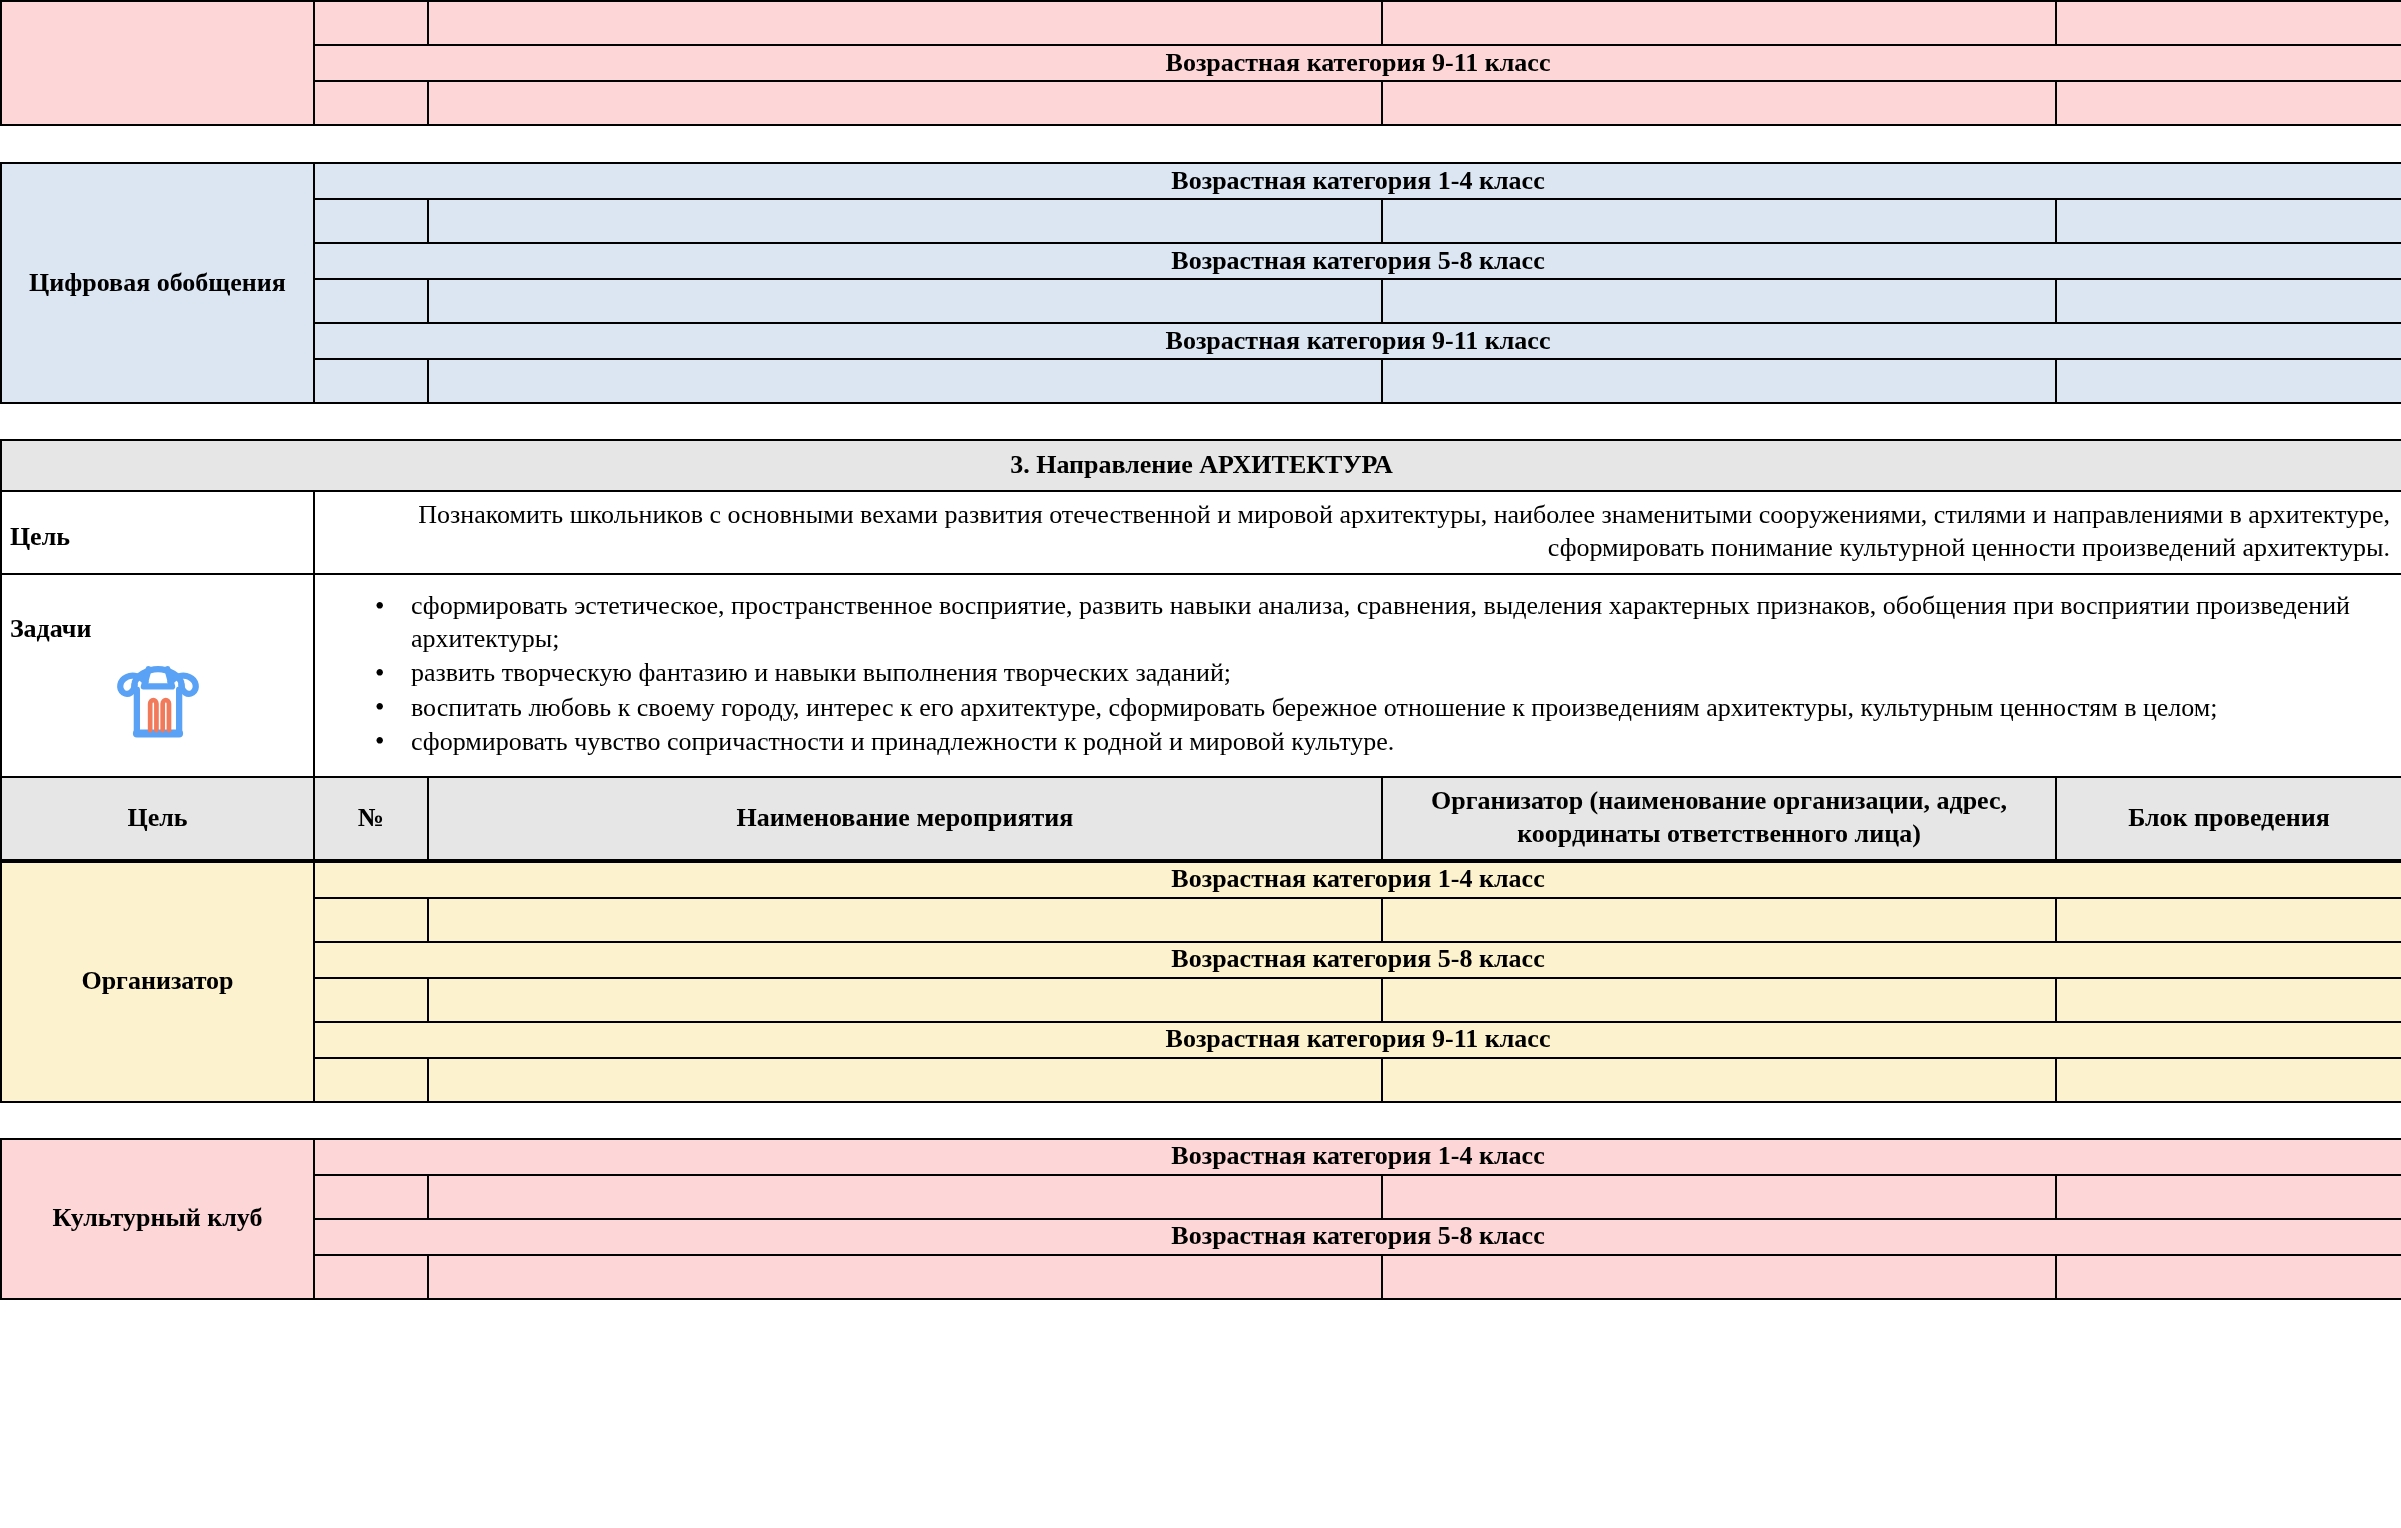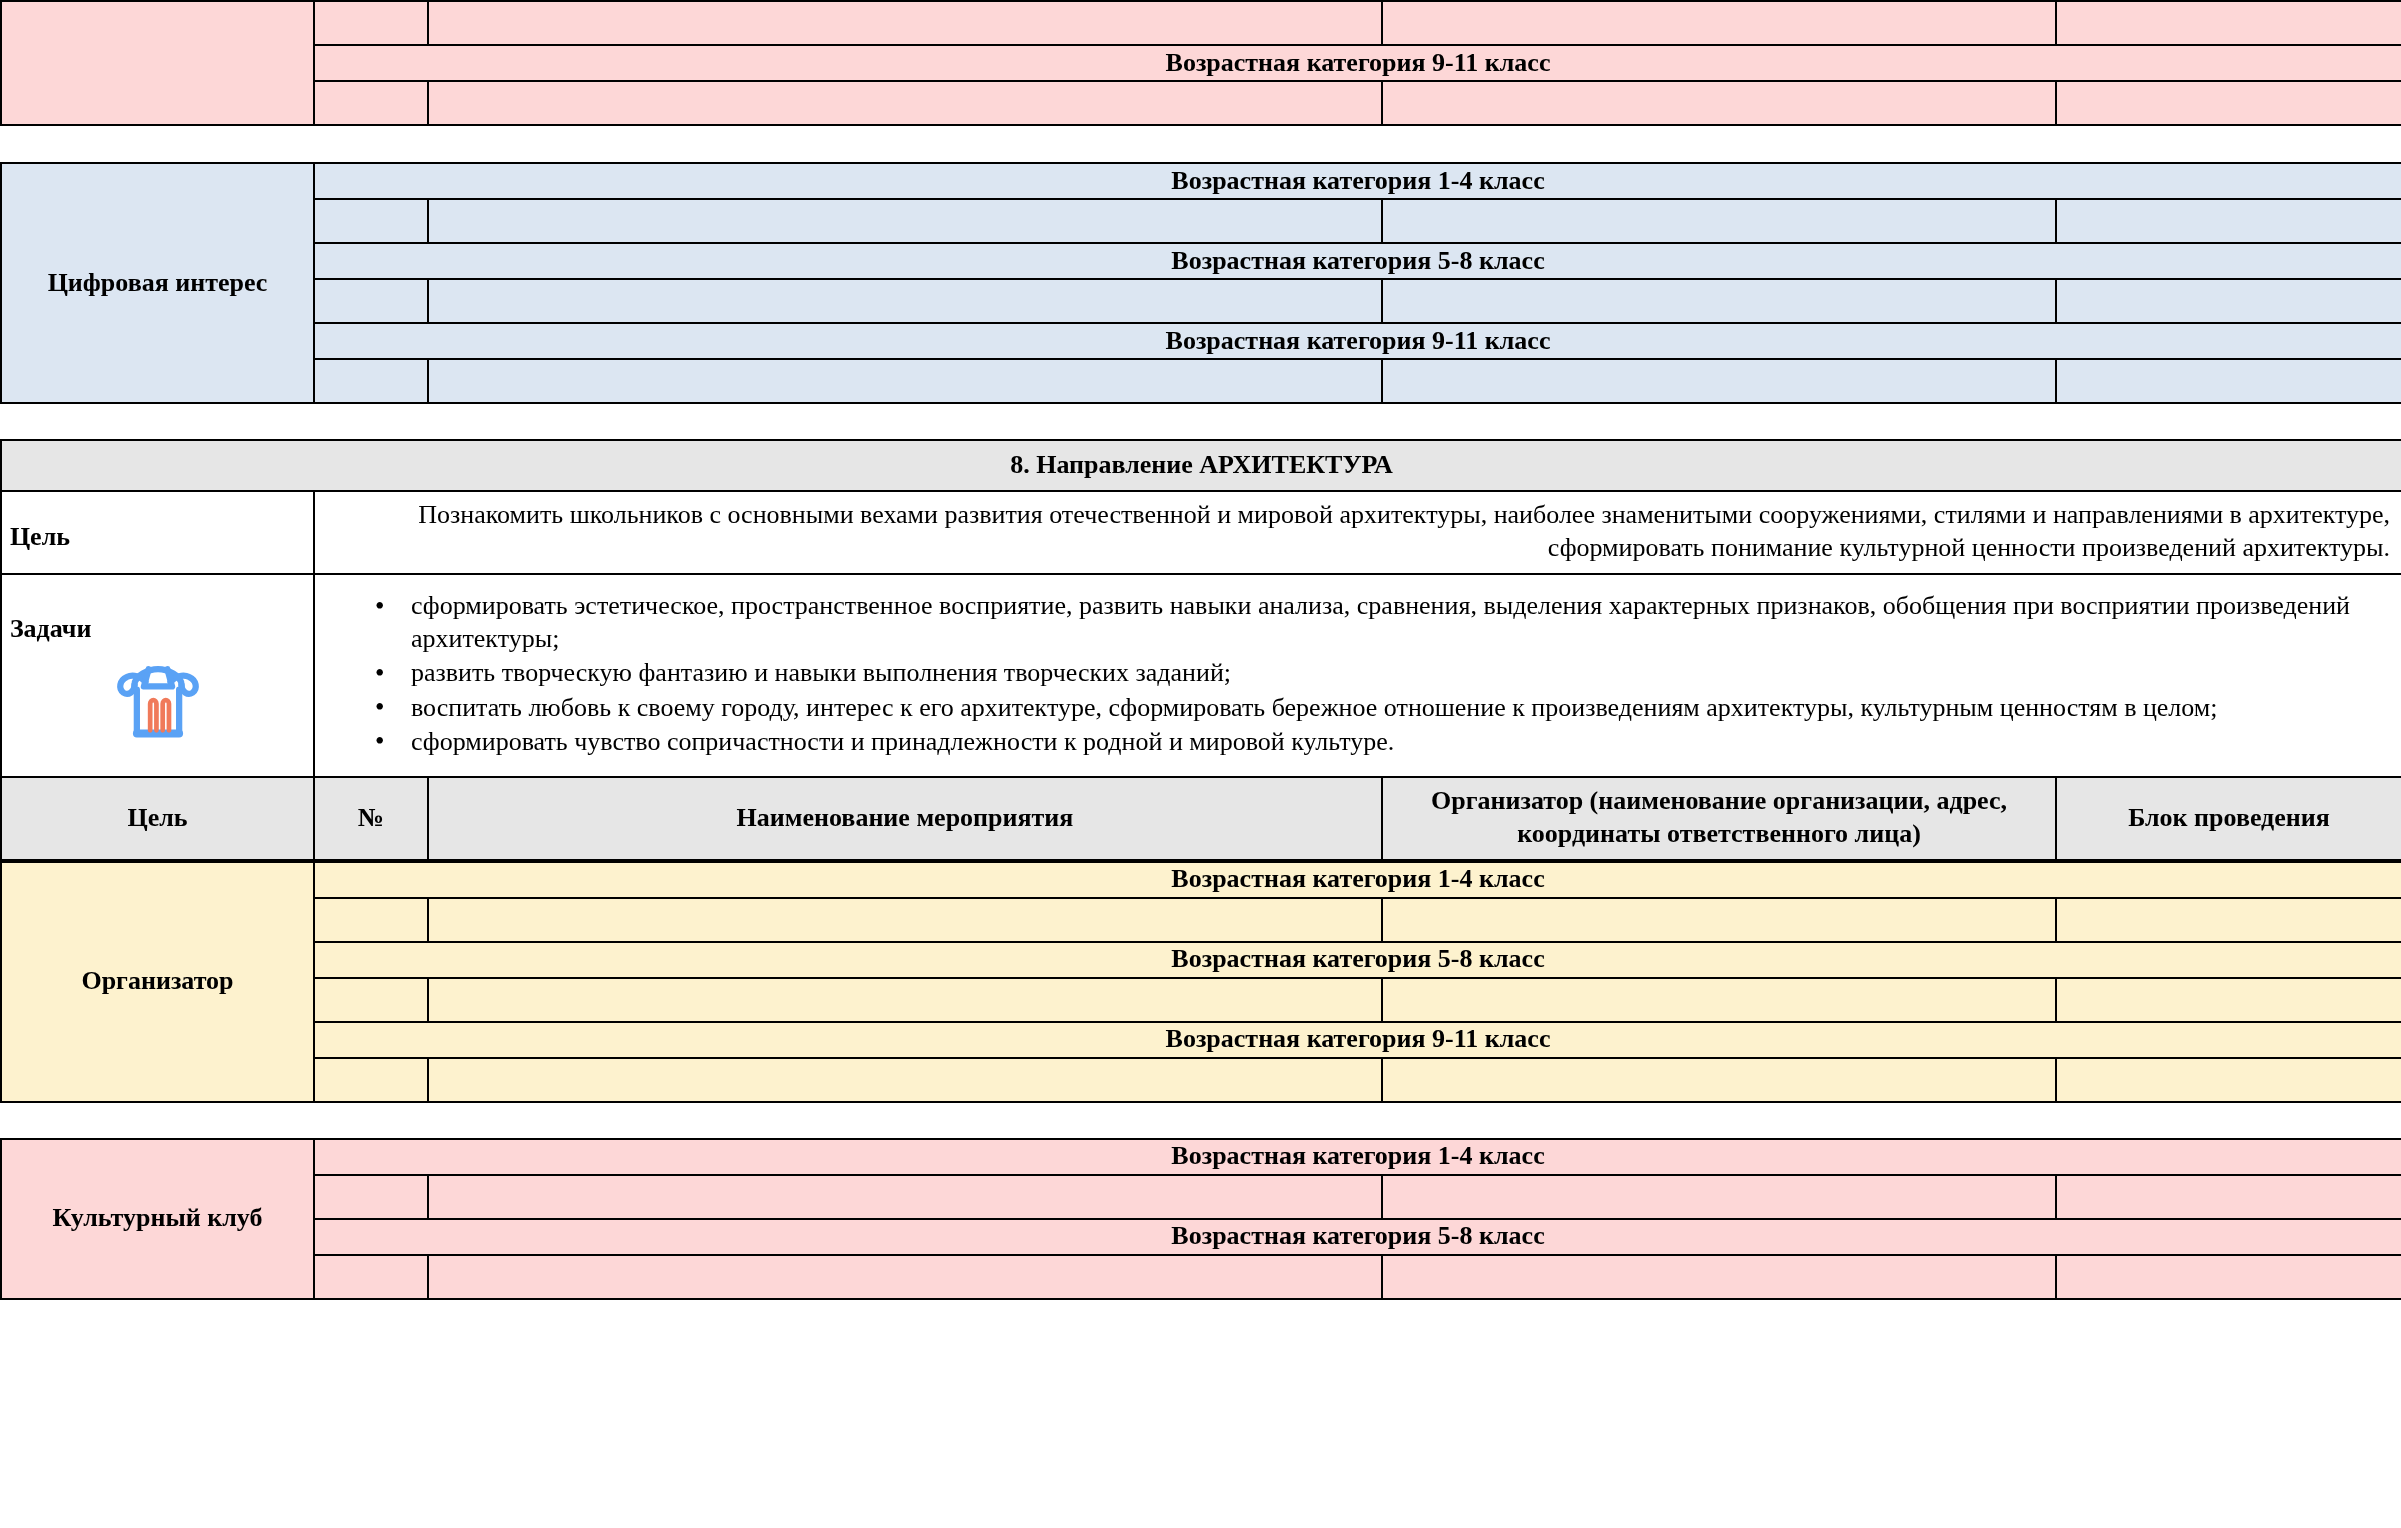--- a/index.html
+++ b/index.html
@@ -172,21 +172,21 @@
   <table class="doc-table">
     <colgroup>
       <col class="c-block">
         <col class="c-num">
         <col class="c-name">
         <col class="c-org">
         <col class="c-dates">
     </colgroup>
     <tbody>
       <tr class="age-row">
-        <td class="fill-blue block-label" rowspan="6">Цифровая интерес</td>
+        <td class="fill-blue block-label" rowspan="6">Цифровая обобщения</td>
         <td class="fill-blue age-row" colspan="4">Возрастная категория 1-4 класс</td>
       </tr>
       <tr class="data-row">
         <td class="fill-blue"></td>
         <td class="fill-blue"></td>
         <td class="fill-blue"></td>
         <td class="fill-blue"></td>
       </tr>
       <tr class="age-row">
         <td class="fill-blue age-row" colspan="4">Возрастная категория 5-8 класс</td>
@@ -215,21 +215,21 @@
     <colgroup>
       <col class="c-block">
         <col class="c-num">
         <col class="c-name">
         <col class="c-org">
         <col class="c-dates">
     </colgroup>
     <tbody>
 
       <tr>
-        <td class="fill-grey section-title" colspan="5">8. Направление АРХИТЕКТУРА</td>
+        <td class="fill-grey section-title" colspan="5">3. Направление АРХИТЕКТУРА</td>
       </tr>
 
       <tr>
         <td class="fill-white goal-label">Цель</td>
         <td class="fill-white goal-text" colspan="4">Познакомить школьников с основными вехами развития отечественной и мировой архитектуры, наиболее знаменитыми сооружениями, стилями и направлениями в архитектуре, сформировать понимание культурной ценности произведений архитектуры.</td>
       </tr>
 
       <tr>
         <td class="fill-white tasks-label">
           <span>Задачи</span>

